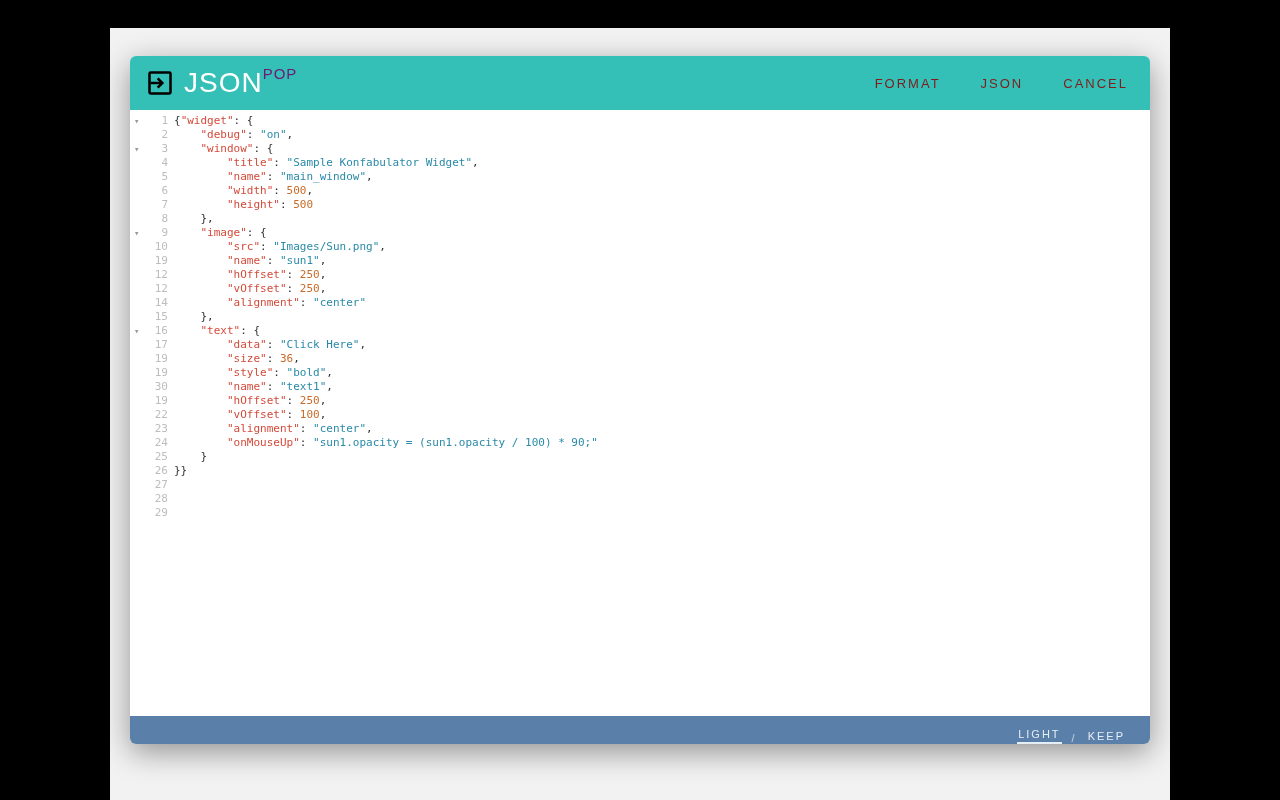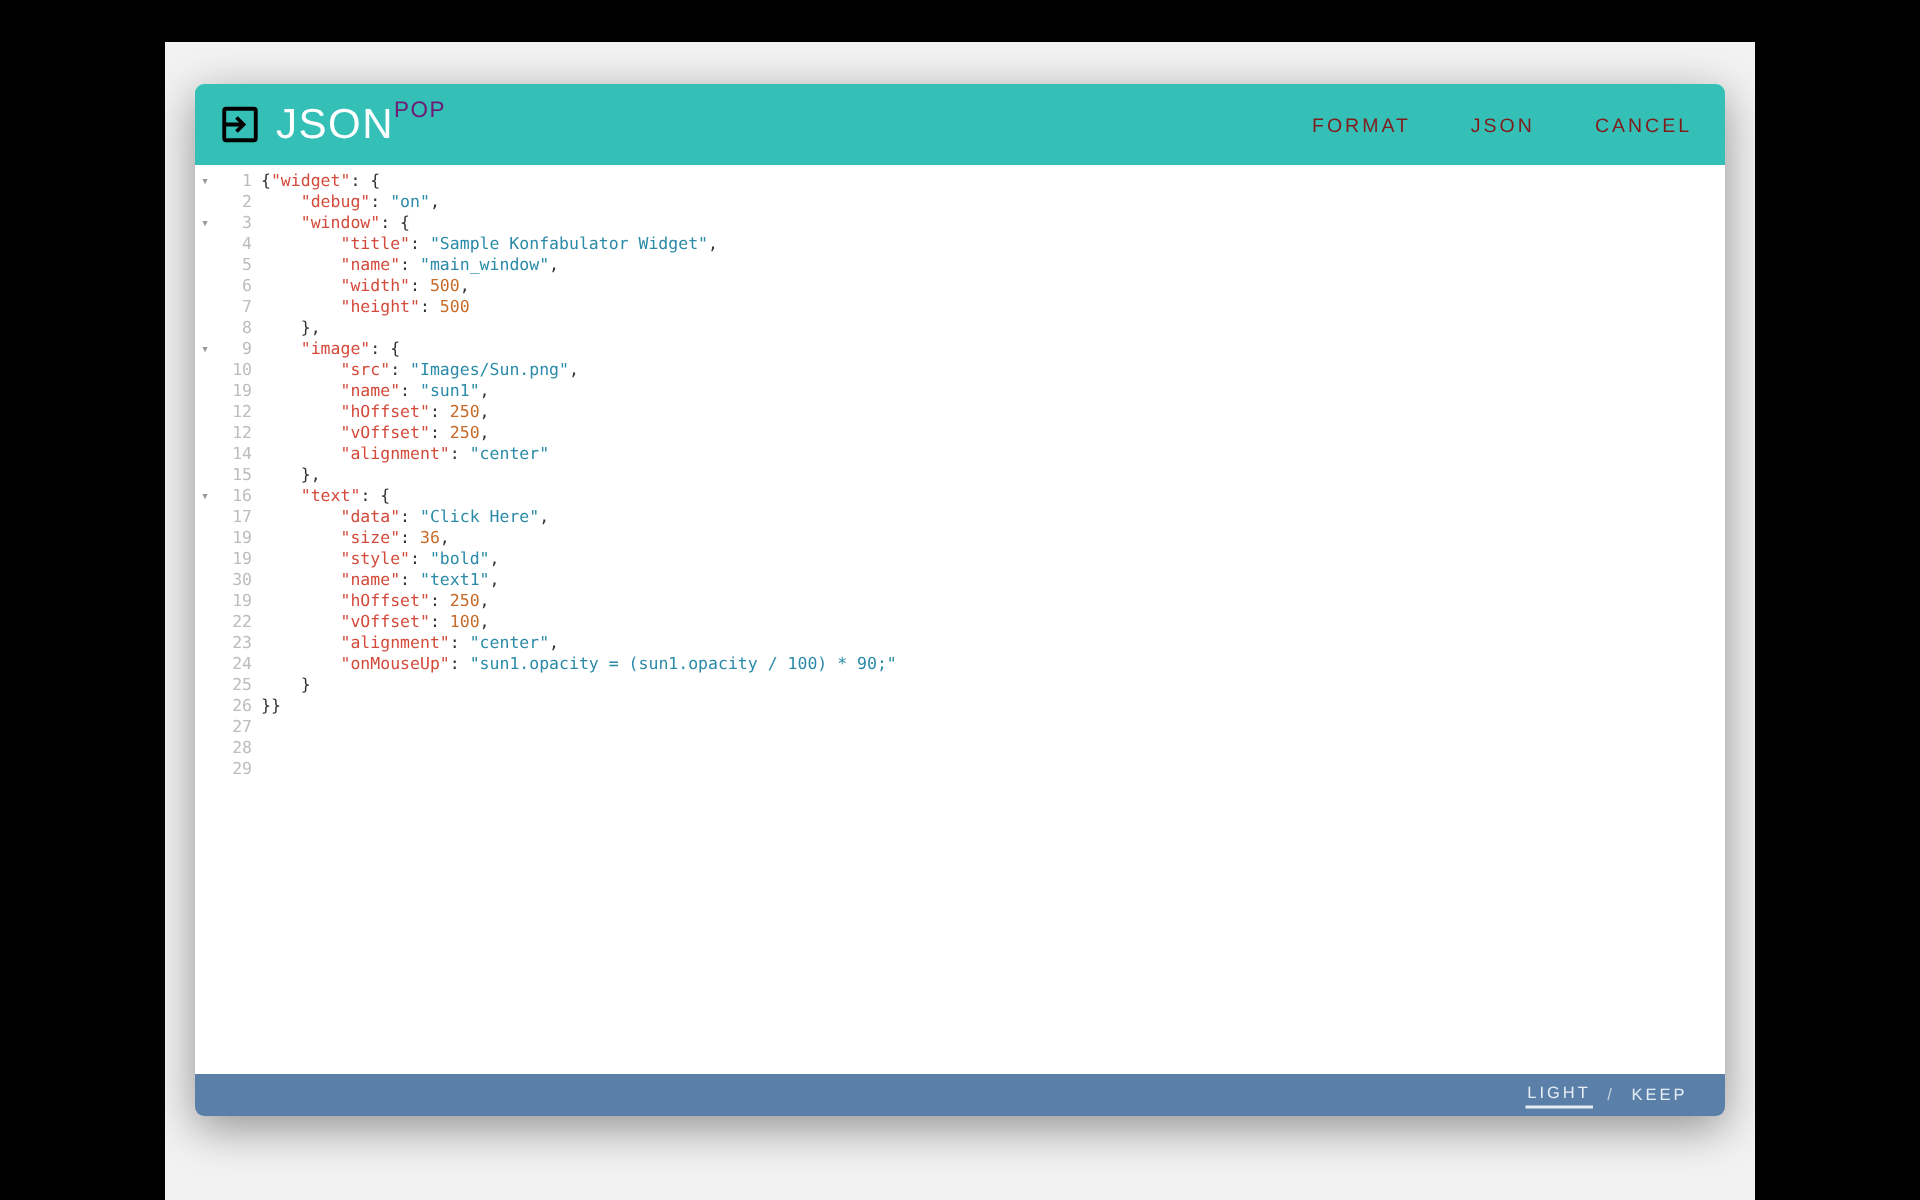--- a/index.html
+++ b/index.html
@@ -106,21 +106,21 @@
 .code-line { height: 14px; }
 .p  { color: #333; }      
 .k  { color: #d44a3a; }   
 .s  { color: #2a8aa8; }   
 .n  { color: #c76b29; }   
 
 .footer {
   background: #5a7fa8;
   height: 28px;
   display: flex;
-  align-items: center;
+  align-items: flex-end;
   justify-content: flex-end;
   padding: 0 24px;
   color: #e6eef5;
   font-size: 11px;
   letter-spacing: 2px;
 }
 .theme-btn {
   cursor: pointer;
   padding: 2px 1px;
 }

